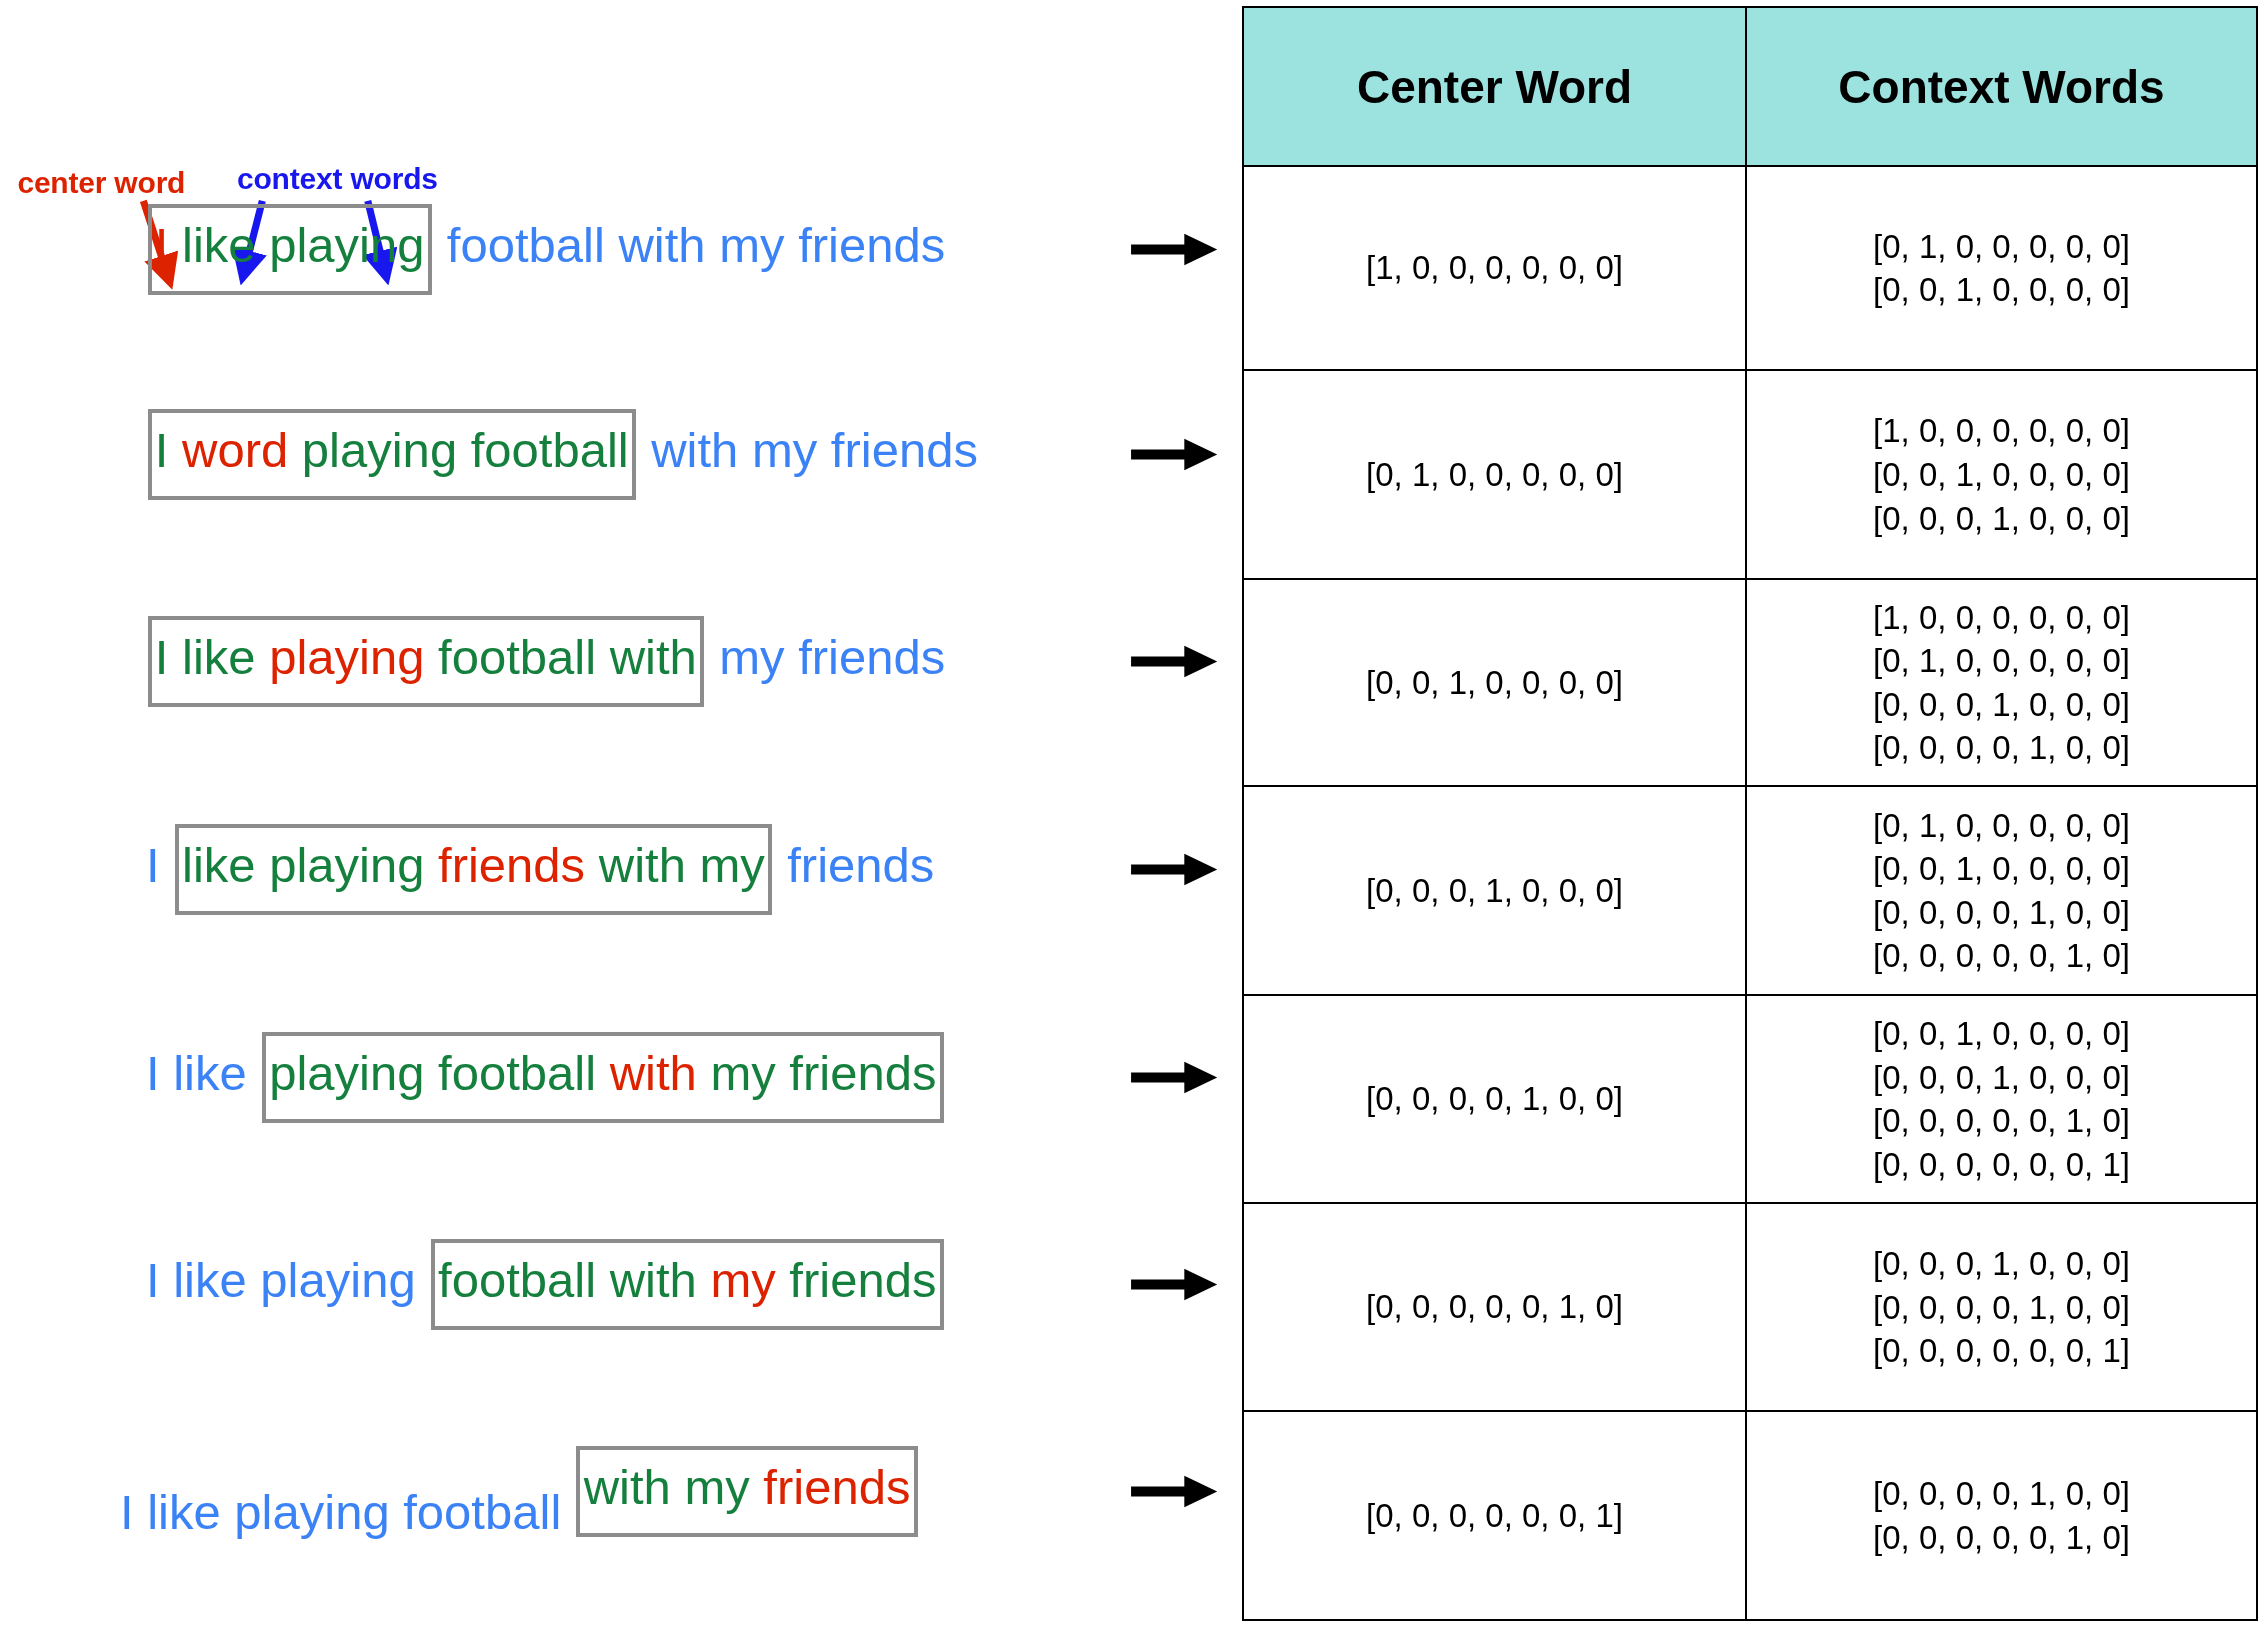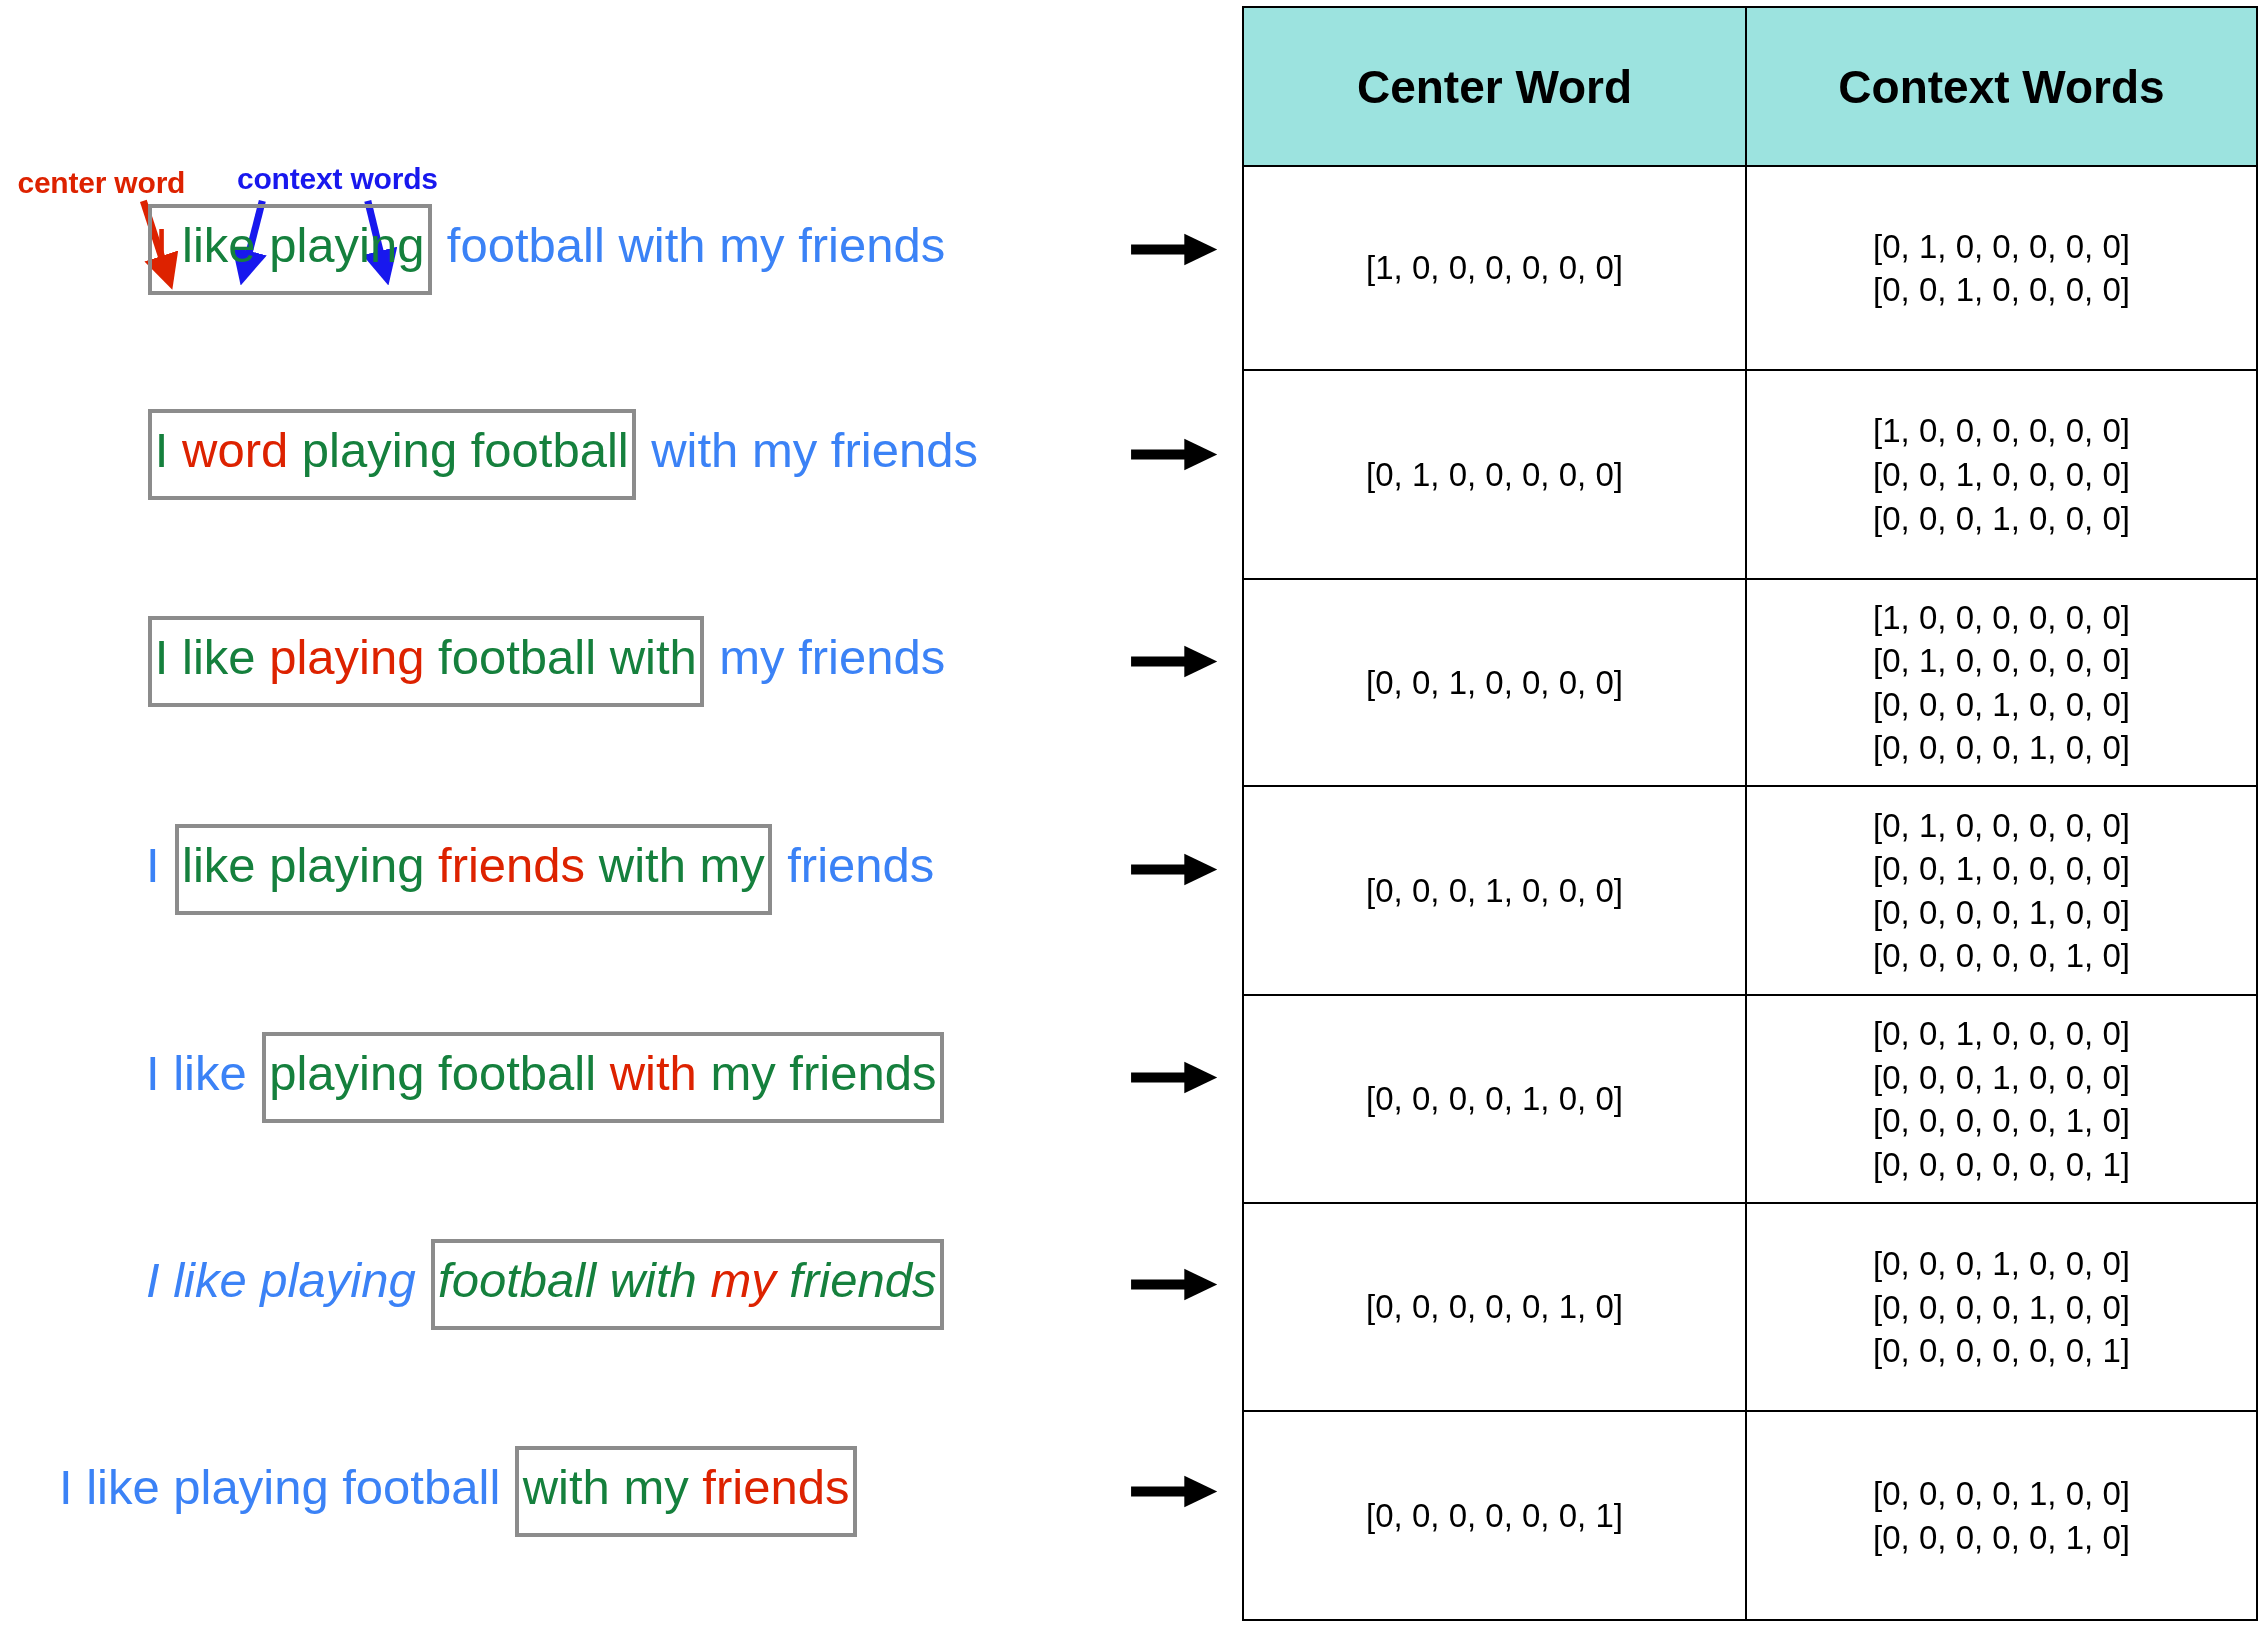--- a/index.html
+++ b/index.html
@@ -199,30 +199,30 @@
       <div class="sentence-row" style="top: 1018px;">
         <div class="sentence-line" style="margin-left: 146px;"><span class="seg black">I like </span><span class="window-box"><span class="seg blue">playing football </span><span class="seg red">with</span><span class="seg blue"> my friends</span></span></div>
         <div class="arrow-cell" style="top: 0px; height: 119px;">
           <svg width="95" height="47" class="arrow-glyph" viewBox="0 0 120 60">
             <line x1="2" y1="30" x2="78" y2="30" stroke="#000" stroke-width="13"></line>
             <polygon points="70,10 112,30 70,50" fill="#000"></polygon>
           </svg>
         </div>
       </div>
       <div class="sentence-row" style="top: 1225px;">
-        <div class="sentence-line" style="margin-left: 146px; font-style: italic;"><span class="seg black">I like playing </span><span class="window-box"><span class="seg blue">football with </span><span class="seg red">my</span><span class="seg blue"> friends</span></span></div>
+        <div class="sentence-line" style="margin-left: 146px;"><span class="seg black">I like playing </span><span class="window-box"><span class="seg blue">football with </span><span class="seg red">my</span><span class="seg blue"> friends</span></span></div>
         <div class="arrow-cell" style="top: 0px; height: 119px;">
           <svg width="95" height="47" class="arrow-glyph" viewBox="0 0 120 60">
             <line x1="2" y1="30" x2="78" y2="30" stroke="#000" stroke-width="13"></line>
             <polygon points="70,10 112,30 70,50" fill="#000"></polygon>
           </svg>
         </div>
       </div>
       <div class="sentence-row" style="top: 1432px;">
-        <div class="sentence-line" style="margin-left: 59px;"><span class="seg black">I like playing football </span><span class="window-box"><span class="seg blue">with my </span><span class="seg red">friends</span></span></div>
+        <div class="sentence-line" style="margin-left: 120px; align-items: flex-end;"><span class="seg black">I like playing football </span><span class="window-box"><span class="seg blue">with my </span><span class="seg red">friends</span></span></div>
         <div class="arrow-cell" style="top: 0px; height: 119px;">
           <svg width="95" height="47" class="arrow-glyph" viewBox="0 0 120 60">
             <line x1="2" y1="30" x2="78" y2="30" stroke="#000" stroke-width="13"></line>
             <polygon points="70,10 112,30 70,50" fill="#000"></polygon>
           </svg>
         </div>
       </div>
     </div>
 
   <table id="mapping-table">

